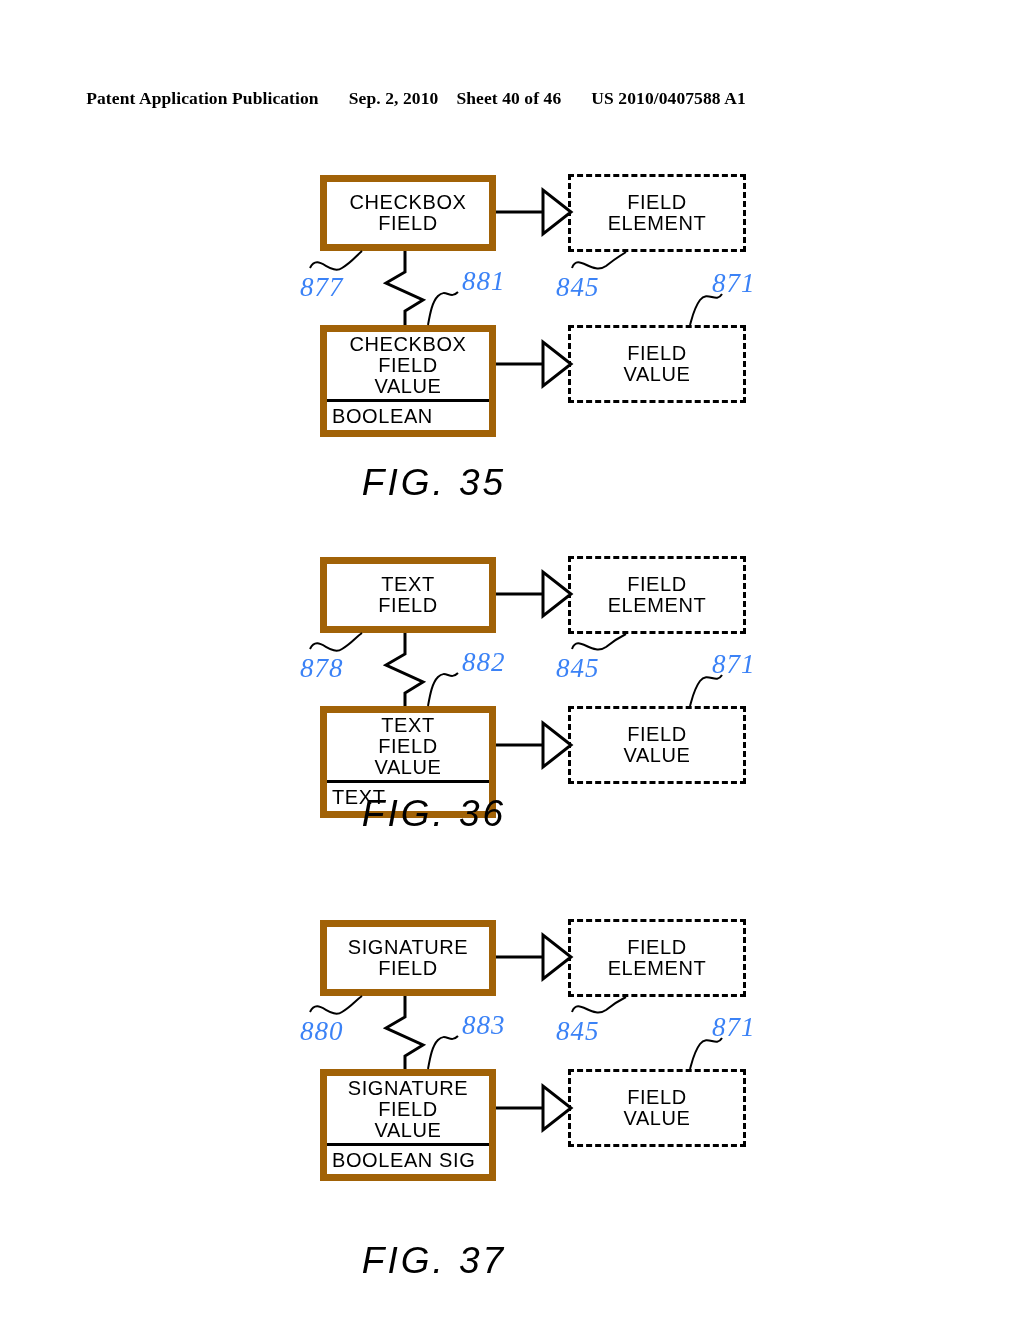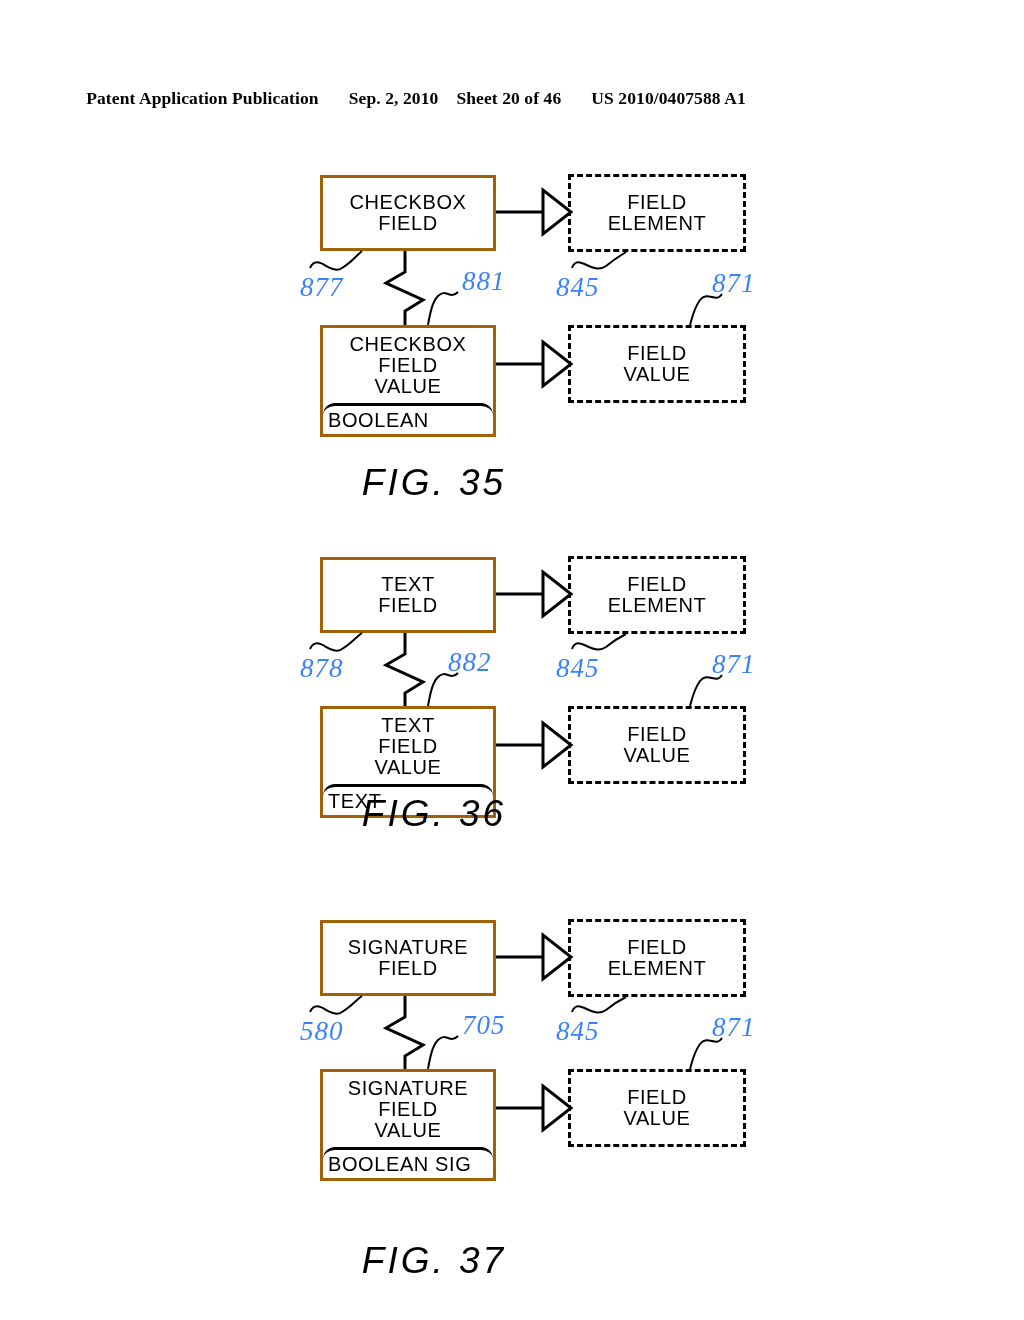--- a/index.html
+++ b/index.html
@@ -38,21 +38,21 @@
   
   .figure {
     position: absolute;
     left: 0;
     width: 1024px;
   }
 
   .node {
     position: absolute;
     box-sizing: border-box;
-    border: 3px solid #a16207;
+    border: 7px solid #a16207;
     background: #fff;
     display: flex;
     flex-direction: column;
     justify-content: center;
     align-items: center;
   }
   .node .label {
     font-family: "Liberation Sans", sans-serif;
     font-size: 20px;
     line-height: 21px;
@@ -78,21 +78,20 @@
   .node.value-node .compartment-type {
     width: 100%;
     box-sizing: border-box;
     border-top: 3px solid #000;
     display: flex;
     align-items: center;
     justify-content: flex-start;
     padding-left: 5px;
     height: 31px;
     flex: 0 0 auto;
-    border-radius: 12px;
   }
   .node.value-node .compartment-type .label {
     text-align: left;
   }
 
   .dashed-node {
     position: absolute;
     box-sizing: border-box;
     border: 3px dashed #000;
     background: #fff;
@@ -141,21 +140,21 @@
   }
 </style>
 </head>
 <body>
 
 <div class="pub-header">
   <span class="seg">Patent Application Publication</span>
   <span class="gap-lg"></span>
   <span class="seg">Sep. 2, 2010</span>
   <span class="gap-sm"></span>
-  <span class="seg">Sheet 20 of 46</span>
+  <span class="seg">Sheet 40 of 46</span>
   <span class="gap-lg"></span>
   <span class="seg">US 2010/0407588 A1</span>
 </div>
 
 <div class="figure">
 
   <div class="node" style="left:320px; top:175px; width:176px; height:76px;">
     <div class="label">CHECKBOX
 FIELD</div>
   </div>
@@ -211,21 +210,21 @@
       <div class="label">TEXT</div>
     </div>
   </div>
 
   <div class="dashed-node" style="left:568px; top:706px; width:178px; height:78px;">
     <div class="label">FIELD
 VALUE</div>
   </div>
 
   <div class="ref-num" style="left:300px; top:653px;">878</div>
-  <div class="ref-num" style="left:448px; top:647px;">882</div>
+  <div class="ref-num" style="left:462px; top:647px;">882</div>
   <div class="ref-num" style="left:556px; top:653px;">845</div>
   <div class="ref-num" style="left:712px; top:649px;">871</div>
 
   <div class="fig-caption" style="top:793px;">FIG. 36</div>
 </div>
 
 <div class="figure">
 
   <div class="node" style="left:320px; top:920px; width:176px; height:76px;">
     <div class="label">SIGNATURE
@@ -246,22 +245,22 @@
     <div class="compartment-type">
       <div class="label">BOOLEAN SIG</div>
     </div>
   </div>
 
   <div class="dashed-node" style="left:568px; top:1069px; width:178px; height:78px;">
     <div class="label">FIELD
 VALUE</div>
   </div>
 
-  <div class="ref-num" style="left:300px; top:1016px;">580</div>
-  <div class="ref-num" style="left:462px; top:1010px;">705</div>
+  <div class="ref-num" style="left:300px; top:1016px;">880</div>
+  <div class="ref-num" style="left:462px; top:1010px;">883</div>
   <div class="ref-num" style="left:556px; top:1016px;">845</div>
   <div class="ref-num" style="left:712px; top:1012px;">871</div>
 
   <div class="fig-caption" style="top:1240px;">FIG. 37</div>
 </div>
 
 <svg class="overlay" viewBox="0 0 1024 1320">
   <g fill="none" stroke="#000" stroke-width="3" stroke-linecap="butt" stroke-linejoin="miter">
 
     <line x1="496" y1="212" x2="543" y2="212"></line>

